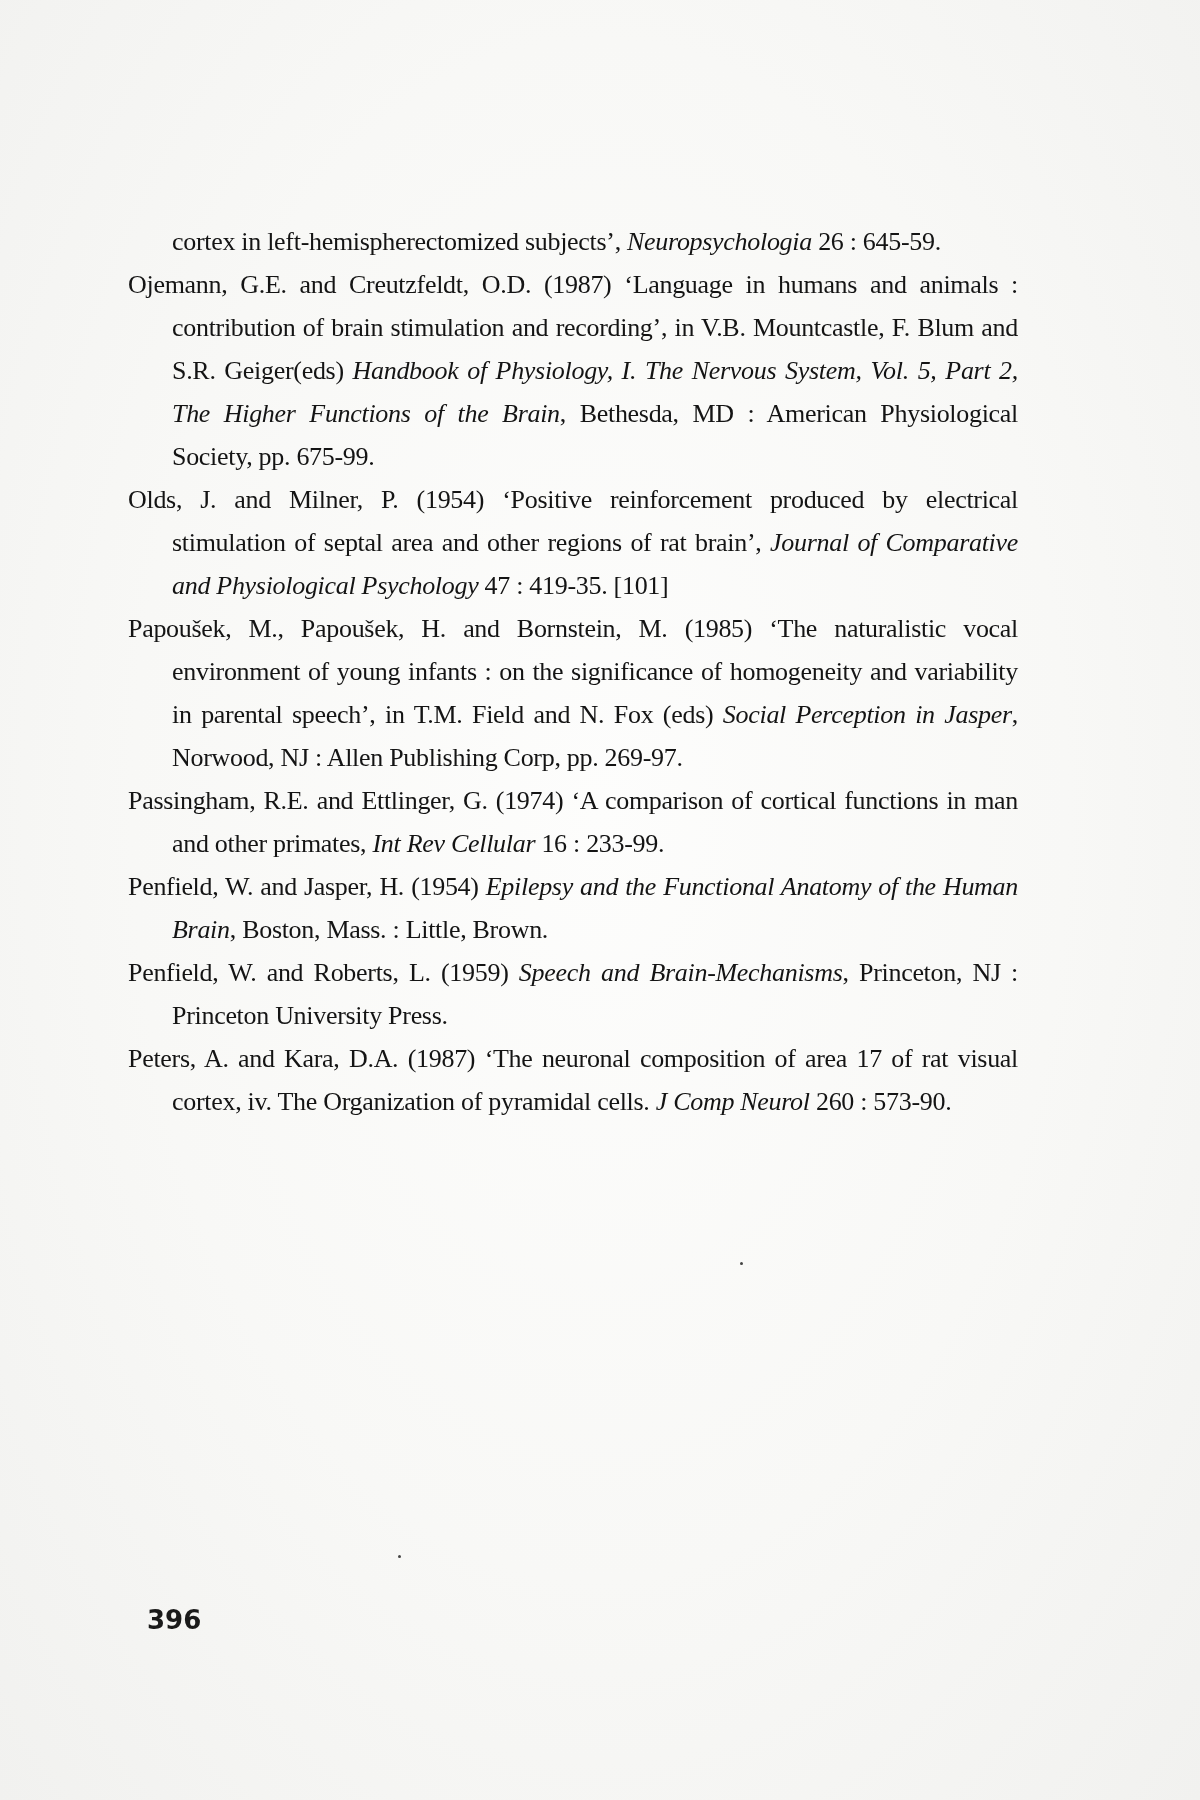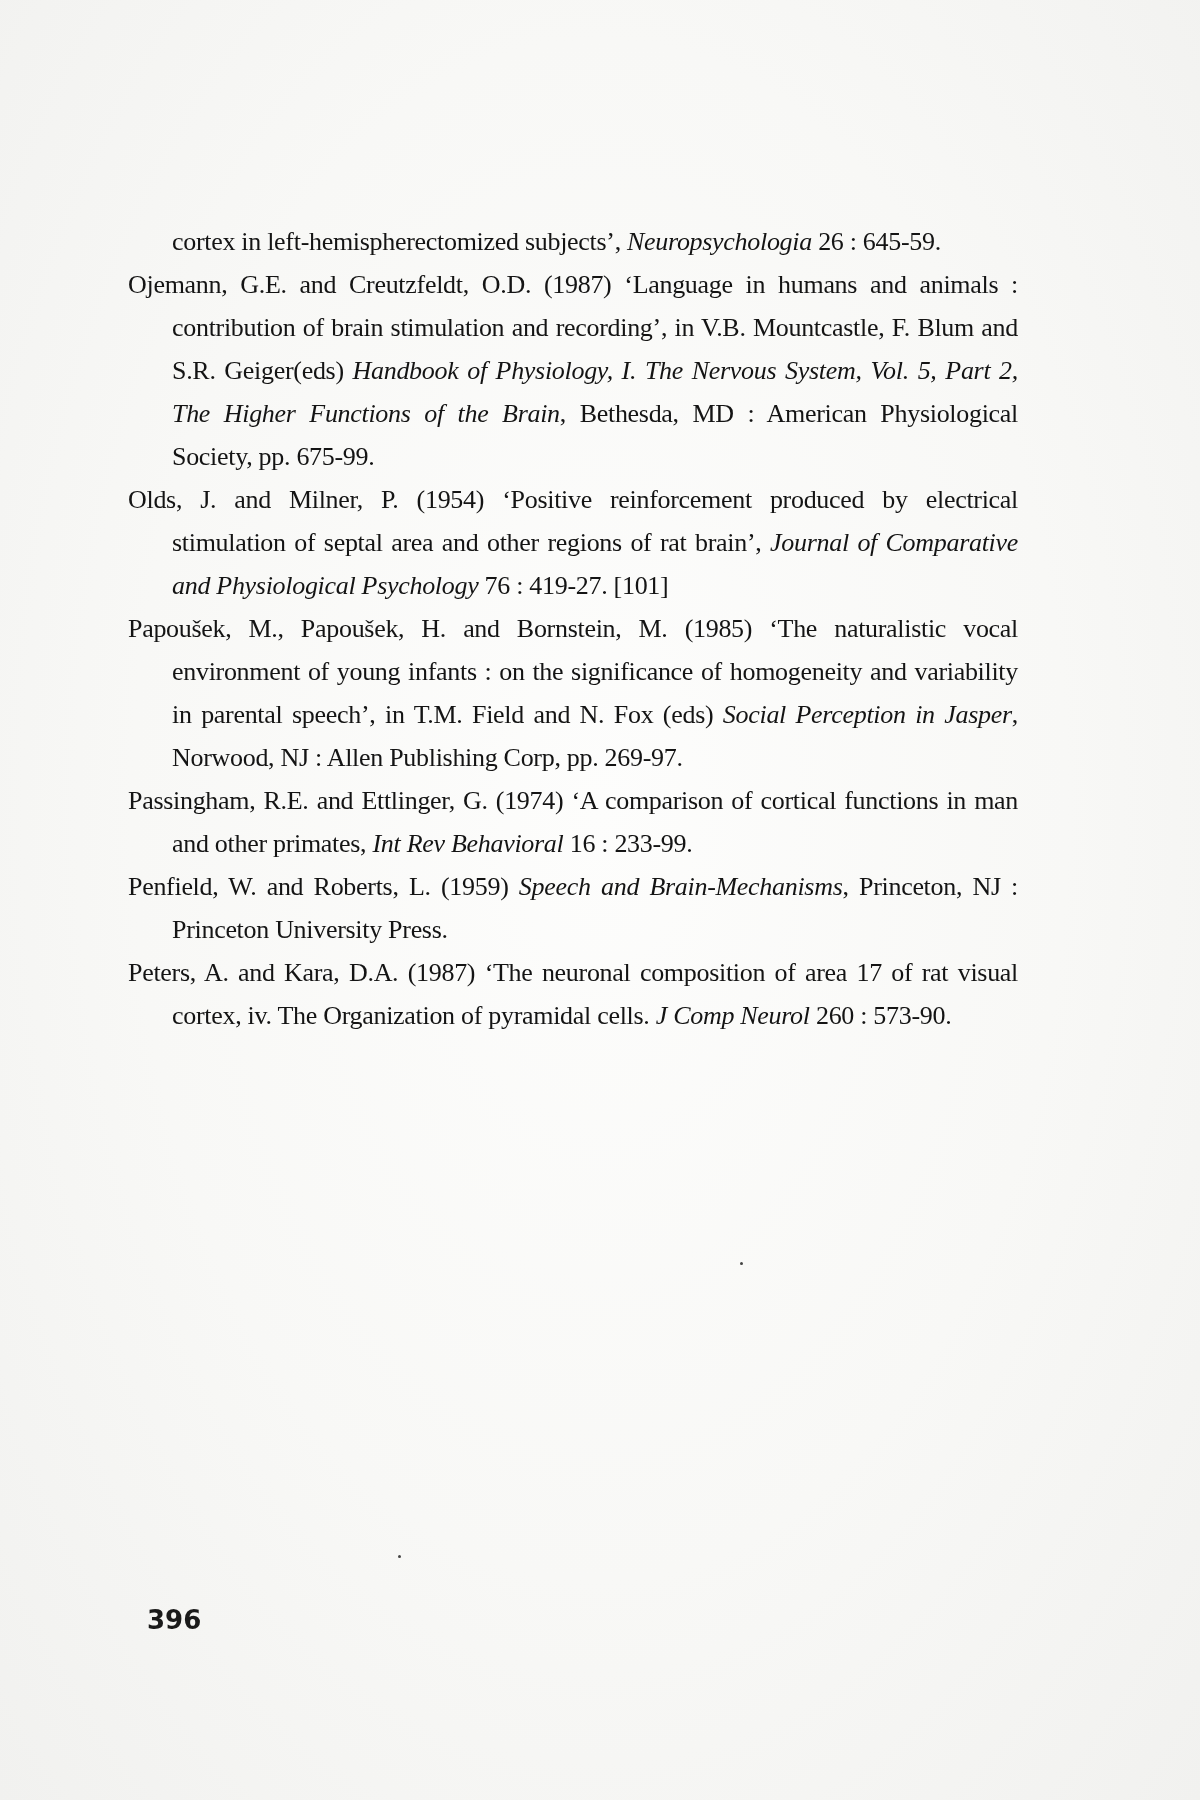--- a/index.html
+++ b/index.html
@@ -45,22 +45,23 @@
     background: #444;
   }
 </style>
 </head>
 <body>
 
 <div class="page">
   <div class="refs" id="refs">
       <p class="ref cont"><span>cortex in left-hemispherectomized subjects’, </span><i>Neuropsychologia</i><span> 26 : 645-59.</span></p>
       <p class="ref"><span>Ojemann, G.E. and Creutzfeldt, O.D. (1987) ‘Language in humans and animals : contribution of brain stimulation and recording’, in V.B. Mountcastle, F. Blum and S.R. Geiger(eds) </span><i>Handbook of Physiology, I. The Nervous System, Vol. 5, Part 2, The Higher Functions of the Brain</i><span>, Bethesda, MD : American Physiological Society, pp. 675-99.</span></p>
-      <p class="ref"><span>Olds, J. and Milner, P. (1954) ‘Positive reinforcement produced by electrical stimulation of septal area and other regions of rat brain’, </span><i>Journal of Comparative and Physiological Psychology</i><span> 76 : 419-27. [101]</span></p>
+      <p class="ref"><span>Olds, J. and Milner, P. (1954) ‘Positive reinforcement produced by electrical stimulation of septal area and other regions of rat brain’, </span><i>Journal of Comparative and Physiological Psychology</i><span> 47 : 419-35. [101]</span></p>
       <p class="ref"><span>Papoušek, M., Papoušek, H. and Bornstein, M. (1985) ‘The naturalistic vocal environment of young infants : on the significance of homogeneity and variability in parental speech’, in T.M. Field and N. Fox (eds) </span><i>Social Perception in Jasper</i><span>, Norwood, NJ : Allen Publishing Corp, pp. 269-97.</span></p>
-      <p class="ref"><span>Passingham, R.E. and Ettlinger, G. (1974) ‘A comparison of cortical functions in man and other primates, </span><i>Int Rev Behavioral</i><span> 16 : 233-99.</span></p>
+      <p class="ref"><span>Passingham, R.E. and Ettlinger, G. (1974) ‘A comparison of cortical functions in man and other primates, </span><i>Int Rev Cellular</i><span> 16 : 233-99.</span></p>
+      <p class="ref"><span>Penfield, W. and Jasper, H. (1954) </span><i>Epilepsy and the Functional Anatomy of the Human Brain</i><span>, Boston, Mass. : Little, Brown.</span></p>
       <p class="ref"><span>Penfield, W. and Roberts, L. (1959) </span><i>Speech and Brain-Mechanisms</i><span>, Princeton, NJ : Princeton University Press.</span></p>
       <p class="ref"><span>Peters, A. and Kara, D.A. (1987) ‘The neuronal composition of area 17 of rat visual cortex, iv. The Organization of pyramidal cells. </span><i>J Comp Neurol</i><span> 260 : 573-90.</span></p>
     </div>
   <div class="page-number">396</div>
   <div class="speck" style="left:740px; top:1262px;"></div>
   <div class="speck" style="left:398px; top:1555px;"></div>
 </div>
 
 </body></html>

